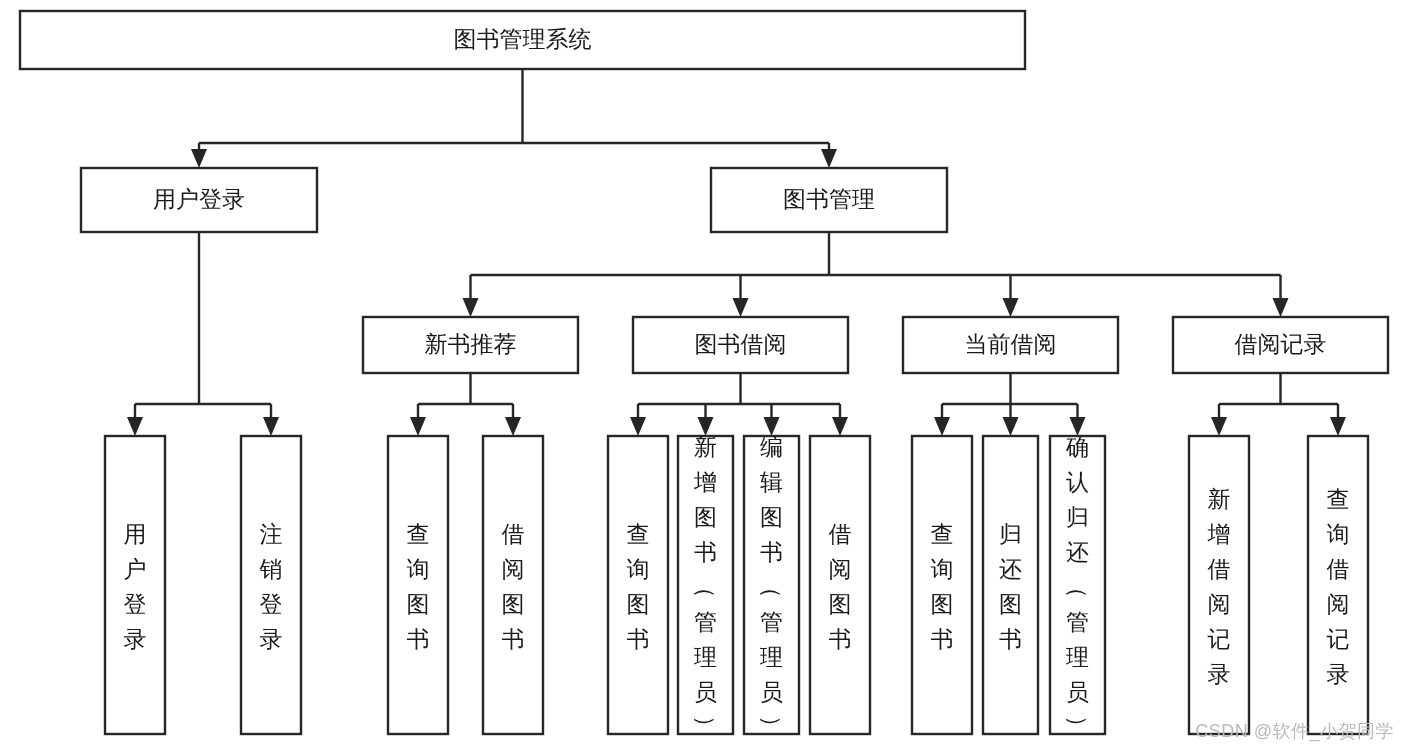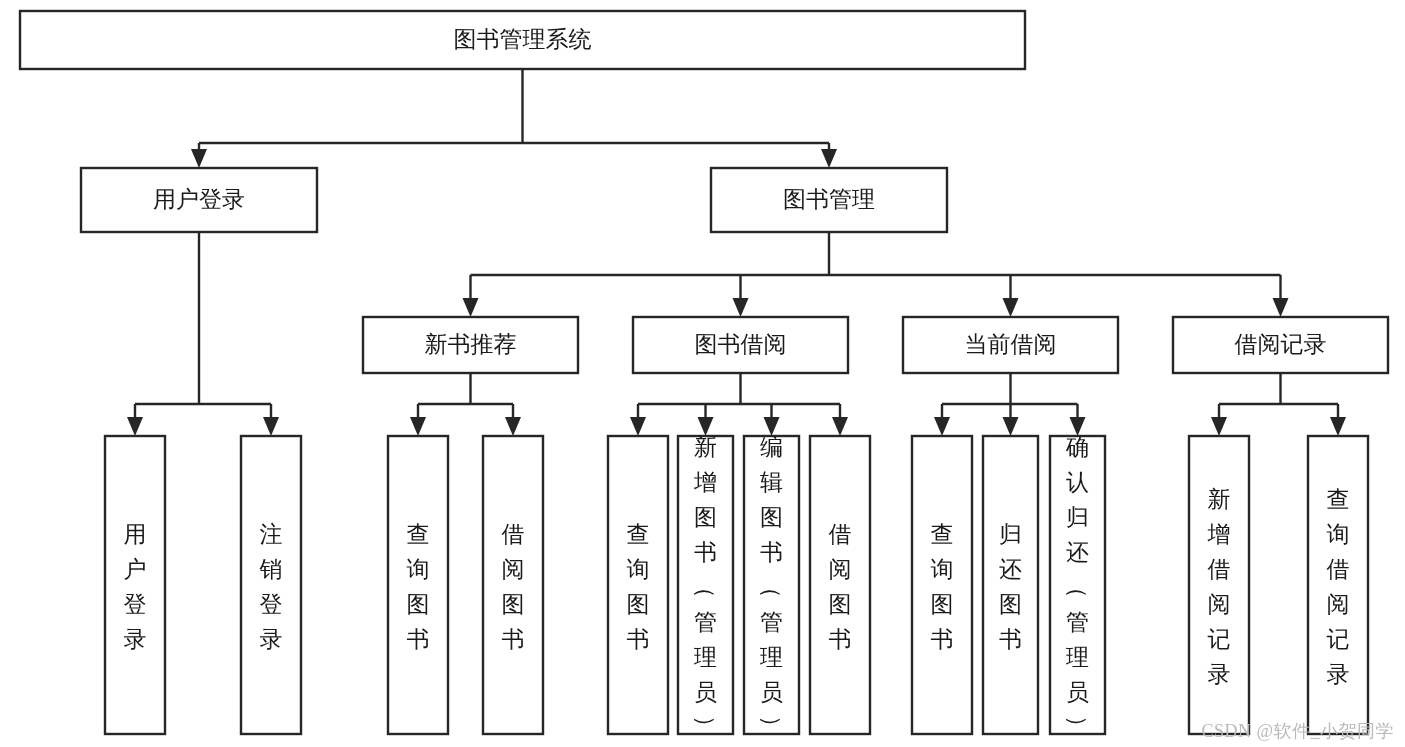--- a/index.html
+++ b/index.html
@@ -52,21 +52,21 @@
   .leaf-label-char {
     font-family: "Liberation Sans", "DejaVu Sans", sans-serif;
     fill: #1a1a1a;
     font-size: 23px;
     text-anchor: middle;
   }
   .watermark {
     position: absolute;
     right: 10px;
     bottom: 4px;
-    font-family: Liberation Serif, serif;
+    font-family: Liberation Sans, sans-serif;
     font-size: 18px;
     color: #b9b9b9;
     white-space: nowrap;
     letter-spacing: 0.5px;
     pointer-events: none;
   }
 </style>
 </head>
 <body>
 

